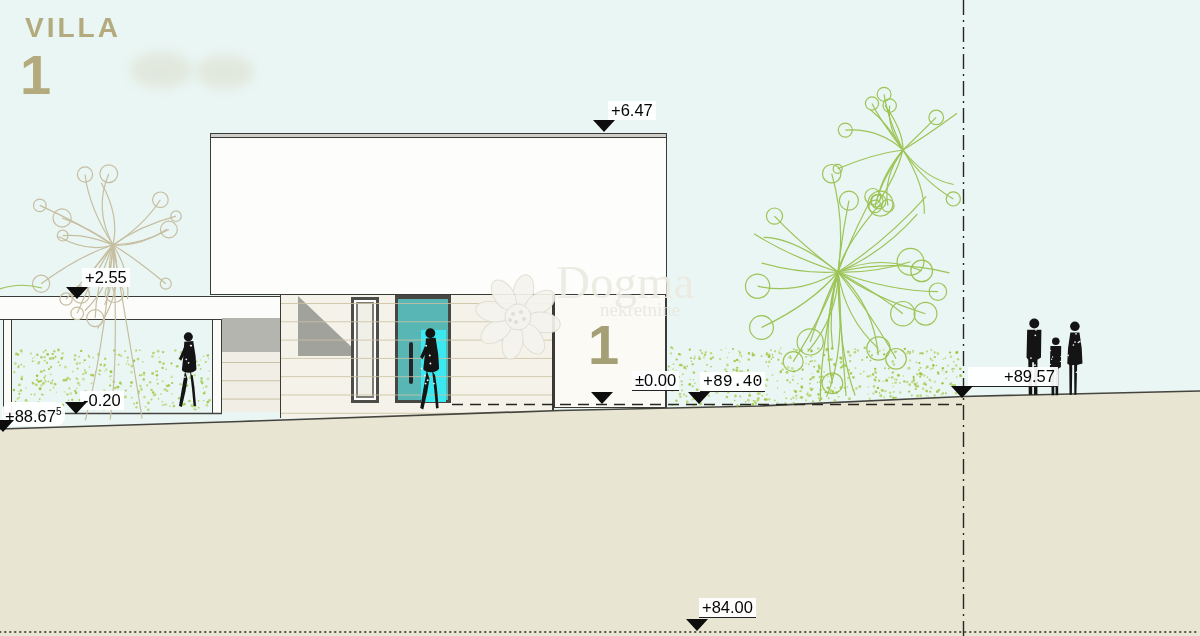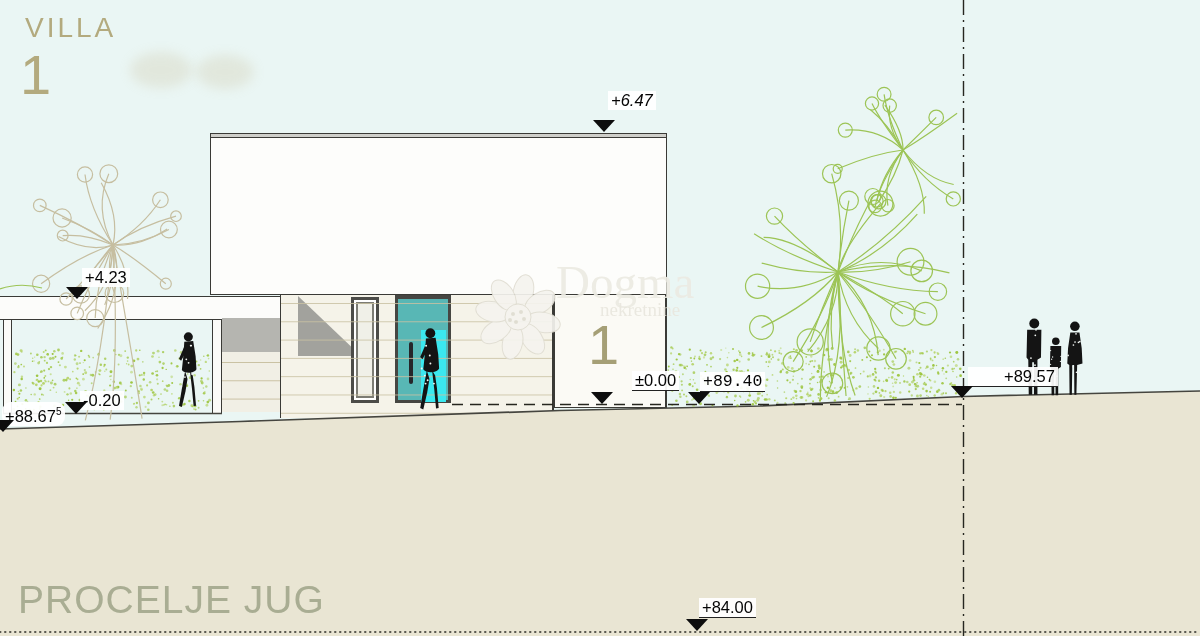--- a/index.html
+++ b/index.html
@@ -49,21 +49,21 @@
   
   .marker{position:absolute;z-index:30;}
   .m-label{position:absolute;background:rgba(255,255,255,.93);color:#050505;
     font-size:16.5px;line-height:19px;padding:0 3px;white-space:nowrap;}
   .m-label.ul{border-bottom:1.2px solid #222;}
   .m-label sup{font-size:10px;}
   .m-tri{position:absolute;width:0;height:0;border-left:11px solid transparent;
     border-right:11px solid transparent;border-top:12px solid #0d0d0d;}
 
   
-  .txt{position:absolute;z-index:25;}
+  .txt{position:absolute;z-index:25;font-weight:bold;}
   #project-title{left:25px;top:12px;font-size:28px;letter-spacing:3px;color:#b3aa7e;}
   #project-number{left:20px;top:42px;font-size:56px;color:#b3aa7e;}
   .smudge{position:absolute;z-index:24;background:#c3b58c;opacity:.22;filter:blur(6px);
     border-radius:50%;}
   #wall-number{left:588px;top:312px;font-size:56px;color:#a59f76;z-index:22;}
   #sheet-label{left:18px;top:578px;font-size:39px;letter-spacing:1px;color:#a9ad93;}
   #wm{position:absolute;left:460px;top:255px;width:260px;height:110px;z-index:21;}
   #wm-brand{position:absolute;left:96px;top:0;font-family:Liberation Serif, serif;
     font-size:47px;color:#ecebe3;opacity:.92;}
   #wm-sub{position:absolute;left:140px;top:44px;font-family:"Liberation Serif",serif;
@@ -1168,25 +1168,25 @@
         <circle cx="14.5" cy="16.9" r="1.1" fill="#f2f6f3"></circle>
         <circle cx="13.2" cy="27.6" r="1.1" fill="#f2f6f3"></circle>
         <circle cx="17.7" cy="28.1" r="1.1" fill="#f2f6f3"></circle>
       </g>
       <line x1="452" y1="404.5" x2="962" y2="404.5" stroke="#26261f" stroke-width="1.4" stroke-dasharray="11 7"></line>
       <line x1="963.5" y1="0" x2="963.5" y2="640" stroke="#26261f" stroke-width="1.4" stroke-dasharray="15 5 2 5"></line>
       <line x1="0" y1="632" x2="1200" y2="632" stroke="#56554d" stroke-width="2" stroke-linecap="round" stroke-dasharray="0.5 4.5"></line>
     </svg>
 
   <div class="marker">
-    <div class="m-label" style="left:608px;top:91px;font-style:italic;">+6.47</div>
+    <div class="m-label" style="left:608px;top:101px;">+6.47</div>
     <div class="m-tri" style="left:593px;top:120px;"></div>
   </div>
   <div class="marker">
-    <div class="m-label" style="left:82px;top:268px;">+4.23</div>
+    <div class="m-label" style="left:82px;top:268px;">+2.55</div>
     <div class="m-tri" style="left:66px;top:287px;"></div>
   </div>
   <div class="marker">
     <div class="m-label" style="left:80px;top:391px;">-0.20</div>
     <div class="m-tri" style="left:65px;top:402px;"></div>
   </div>
   <div class="marker">
     <div class="m-label" style="left:2px;top:402px;border-radius:9px;"><span>+88.67</span><sup>5</sup></div>
     <div class="m-tri" style="left:-8px;top:420px;"></div>
   </div>
@@ -1204,14 +1204,13 @@
   </div>
   <div class="marker">
     <div class="m-label ul" style="left:699px;top:598px;">+84.00</div>
     <div class="m-tri" style="left:686px;top:619px;"></div>
   </div>
 
   <div class="txt" id="project-title">VILLA</div>
   <div class="txt" id="project-number">1</div>
   <div class="smudge" style="left:130px;top:52px;width:62px;height:36px;"></div>
   <div class="smudge" style="left:196px;top:55px;width:58px;height:34px;"></div>
-  <div class="txt" id="sheet-label">PROCELJE JUG</div>
 </div>
 
 </body></html>

